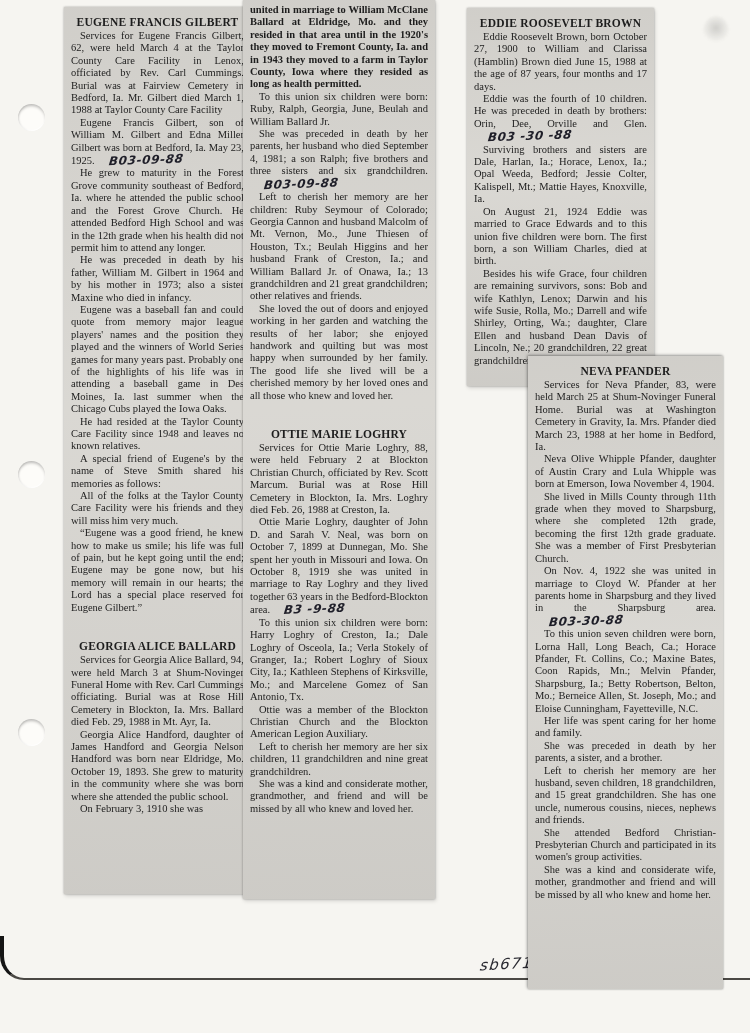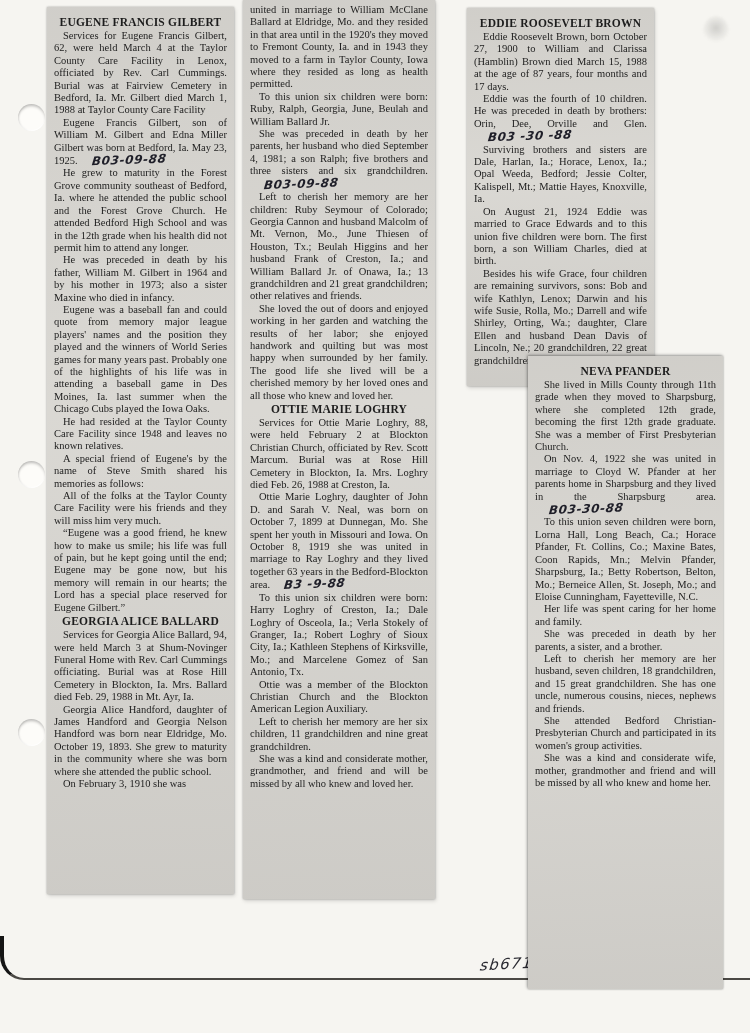--- a/index.html
+++ b/index.html
@@ -11,32 +11,32 @@
   .clip{
     position:absolute;box-sizing:border-box;overflow:hidden;
     background:#d8d6d1;
     background-image:linear-gradient(178deg, rgba(0,0,0,0.035), rgba(255,255,255,0.05) 45%, rgba(0,0,0,0.05));
     color:#1d1d1d;
     font-size:10.5px;line-height:12.4px;
     padding:4px 7px;
     box-shadow:0 0 2px rgba(0,0,0,0.30), 1px 2px 4px rgba(0,0,0,0.14);
     text-align:justify;
   }
-  #clip-col1{left:47px;top:7px;width:187px;height:887px;}
+  #clip-col1{left:64px;top:7px;width:187px;height:887px;}
   #clip-col2{left:243px;top:0px;width:192px;height:899px;}
   #clip-brown{left:467px;top:0px;width:187px;height:378px;z-index:1;margin-top:8px;}
   #clip-pfander{left:528px;top:356px;width:195px;height:633px;z-index:2;box-shadow:-1px -1px 3px rgba(0,0,0,0.28),0 0 2px rgba(0,0,0,0.3);}
   .headline{
     margin:2px 0 1px 0;text-align:center;
     font-size:11.5px;line-height:13px;font-weight:bold;letter-spacing:0.2px;
   }
   .headline.first{margin-top:5px;}
-  .headline.gap{margin-top:1px;}
+  .headline.gap{margin-top:26px;}
   .para{margin:0;text-indent:9px;}
-  .para.no-indent{text-indent:0;}
+  .para.no-indent{text-indent:0;font-weight:bold;}
   .ink{
     font-family:"DejaVu Sans",sans-serif;font-style:italic;font-weight:600;
     font-size:12px;letter-spacing:0.6px;color:#1e1e28;
     white-space:nowrap;display:inline-block;transform:rotate(-2deg) skewX(-8deg);
     margin-left:5px;
   }
   .hole{
     position:absolute;width:27px;height:27px;border-radius:50%;
     background:#fdfcf9;
     box-shadow:inset 0 3px 3px -1px rgba(0,0,0,0.25), inset 2px 0 2px -1px rgba(0,0,0,0.10), inset 0 -1px 1px rgba(255,255,255,0.9);
@@ -107,31 +107,33 @@
       <p class="para"><span>To this union six children were born: Harry Loghry of Creston, Ia.; Dale Loghry of Osceola, Ia.; Verla Stokely of Granger, Ia.; Robert Loghry of Sioux City, Ia.; Kathleen Stephens of Kirksville, Mo.; and Marcelene Gomez of San Antonio, Tx.</span></p>
       <p class="para"><span>Ottie was a member of the Blockton Christian Church and the Blockton American Legion Auxiliary.</span></p>
       <p class="para"><span>Left to cherish her memory are her six children, 11 grandchildren and nine great grandchildren.</span></p>
       <p class="para"><span>She was a kind and considerate mother, grandmother, and friend and will be missed by all who knew and loved her.</span></p>
     </div>
 </div>
 
 <div class="clip" id="clip-brown">
   <h2 class="headline first">EDDIE ROOSEVELT BROWN</h2>
   <div>
-      <p class="para"><span>Eddie Roosevelt Brown, born October 27, 1900 to William and Clarissa (Hamblin) Brown died March 15, 1988 at the age of 87 years, four months and 17 days.</span></p>
+      <p class="para"><span>Eddie Roosevelt Brown, born October 27, 1900 to William and Clarissa (Hamblin) Brown died June 15, 1988 at the age of 87 years, four months and 17 days.</span></p>
       <p class="para"><span>Eddie was the fourth of 10 children. He was preceded in death by brothers: Orin, Dee, Orville and Glen.</span><span class="ink">B03 -30 -88</span></p>
       <p class="para"><span>Surviving brothers and sisters are Dale, Harlan, Ia.; Horace, Lenox, Ia.; Opal Weeda, Bedford; Jessie Colter, Kalispell, Mt.; Mattie Hayes, Knoxville, Ia.</span></p>
       <p class="para"><span>On August 21, 1924 Eddie was married to Grace Edwards and to this union five children were born. The first born, a son William Charles, died at birth.</span></p>
       <p class="para"><span>Besides his wife Grace, four children are remaining survivors, sons: Bob and wife Kathlyn, Lenox; Darwin and his wife Susie, Rolla, Mo.; Darrell and wife Shirley, Orting, Wa.; daughter, Clare Ellen and husband Dean Davis of Lincoln, Ne.; 20 grandchildren, 22 great grandchildren and a host of friends.</span></p>
     </div>
 </div>
 
 <div class="clip" id="clip-pfander">
   <h2 class="headline first">NEVA PFANDER</h2>
   <div>
+      <p class="para"><span>Services for Neva Pfander, 83, were held March 25 at Shum-Novinger Funeral Home. Burial was at Washington Cemetery in Gravity, Ia. Mrs. Pfander died March 23, 1988 at her home in Bedford, Ia.</span></p>
+      <p class="para"><span>Neva Olive Whipple Pfander, daughter of Austin Crary and Lula Whipple was born at Emerson, Iowa November 4, 1904.</span></p>
       <p class="para"><span>She lived in Mills County through 11th grade when they moved to Sharpsburg, where she completed 12th grade, becoming the first 12th grade graduate. She was a member of First Presbyterian Church.</span></p>
       <p class="para"><span>On Nov. 4, 1922 she was united in marriage to Cloyd W. Pfander at her parents home in Sharpsburg and they lived in the Sharpsburg area.</span><span class="ink">B03-30-88</span></p>
       <p class="para"><span>To this union seven children were born, Lorna Hall, Long Beach, Ca.; Horace Pfander, Ft. Collins, Co.; Maxine Bates, Coon Rapids, Mn.; Melvin Pfander, Sharpsburg, Ia.; Betty Robertson, Belton, Mo.; Berneice Allen, St. Joseph, Mo.; and Eloise Cunningham, Fayetteville, N.C.</span></p>
       <p class="para"><span>Her life was spent caring for her home and family.</span></p>
       <p class="para"><span>She was preceded in death by her parents, a sister, and a brother.</span></p>
       <p class="para"><span>Left to cherish her memory are her husband, seven children, 18 grandchildren, and 15 great grandchildren. She has one uncle, numerous cousins, nieces, nephews and friends.</span></p>
       <p class="para"><span>She attended Bedford Christian-Presbyterian Church and participated in its women's group activities.</span></p>
       <p class="para"><span>She was a kind and considerate wife, mother, grandmother and friend and will be missed by all who knew and home her.</span></p>
     </div>
 </div>

